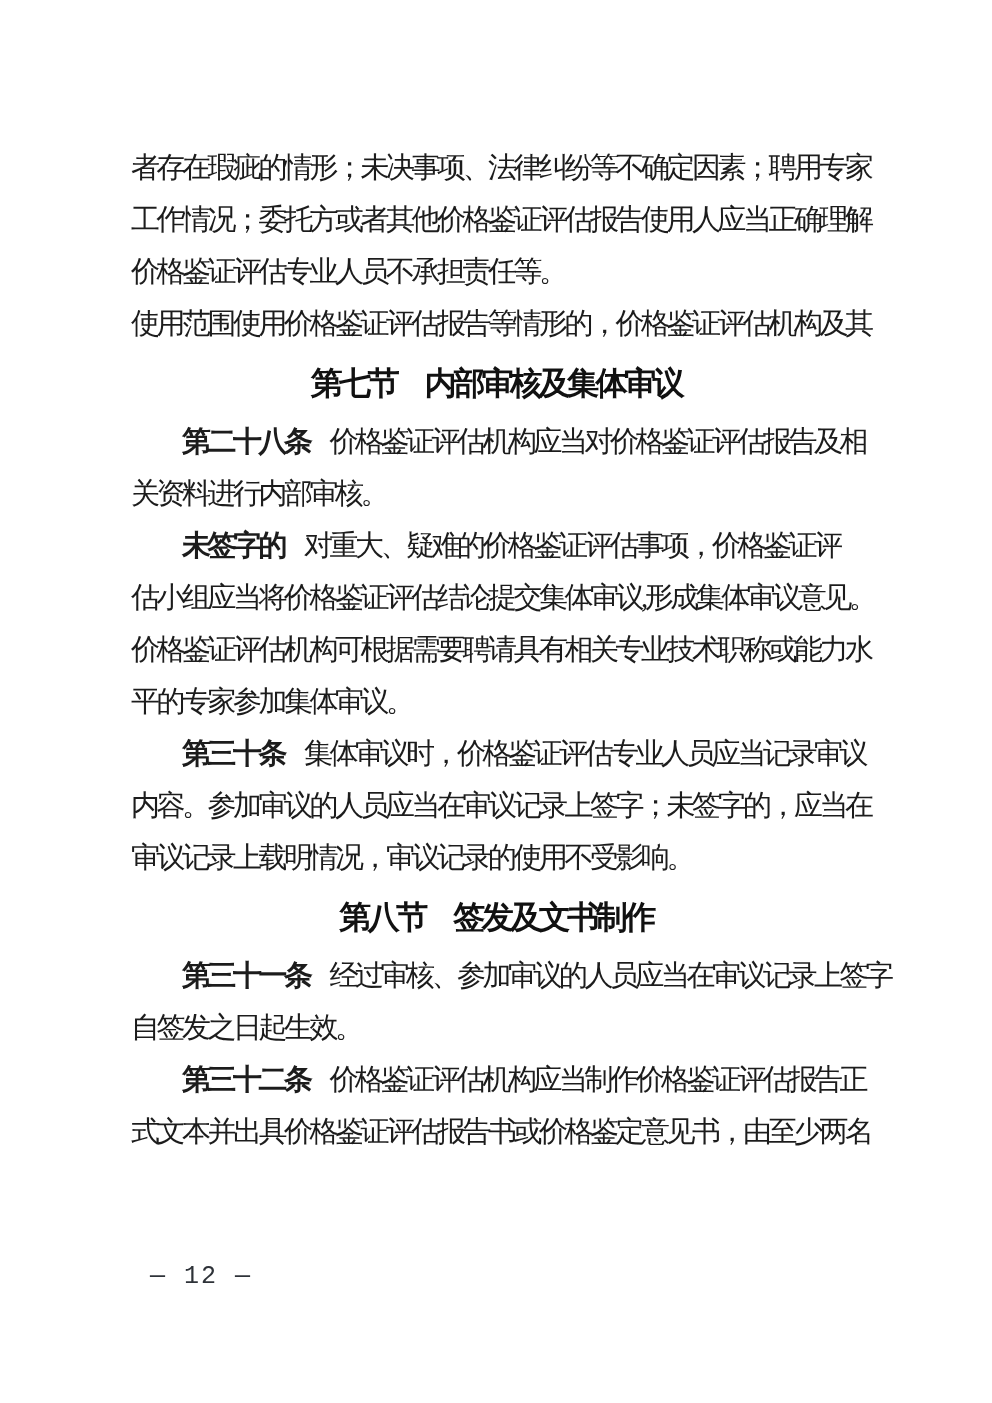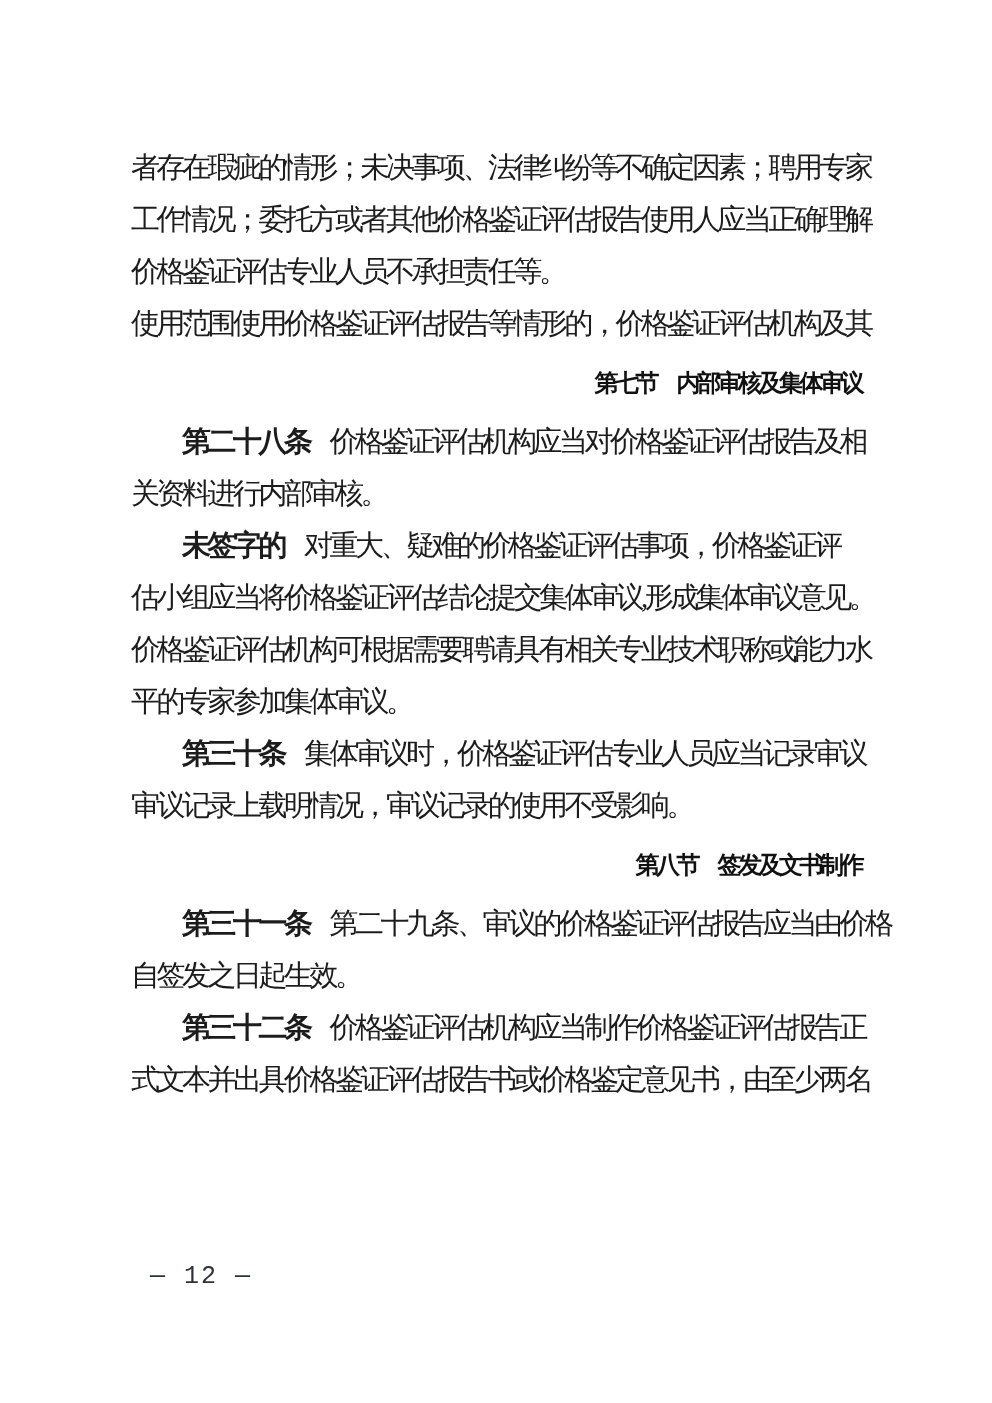--- a/index.html
+++ b/index.html
@@ -30,24 +30,24 @@
   }
   .para { margin: 0; }
   .para .label {
     font-weight: bold;
     margin-right: 20px;
   }
   .first-line { padding-left: 51px; }
   .heading {
     display: block;
     font-weight: bold;
-    font-size: 24px;
+    font-size: 32px;
     line-height: 52px;
     letter-spacing: -3.5px;
-    text-align: right;
+    text-align: center;
     white-space: nowrap;
     margin: 8px 0 6px 0;
     color: #111111;
   }
   .footer {
     position: absolute;
     left: 150px;
     top: 1262px;
     font-size: 25px;
     line-height: 30px;
@@ -78,27 +78,28 @@
 
     <p class="para">
       <span class="line first-line"><b class="label">未签字的</b><span>对重大、疑难的价格鉴证评估事项，价格鉴证评</span></span>
       <span class="line">估小组应当将价格鉴证评估结论提交集体审议,形成集体审议意见。</span>
       <span class="line">价格鉴证评估机构可根据需要聘请具有相关专业技术职称或能力水</span>
       <span class="line">平的专家参加集体审议。</span>
     </p>
 
     <p class="para">
       <span class="line first-line"><b class="label">第三十条</b><span>集体审议时，价格鉴证评估专业人员应当记录审议</span></span>
+      <span class="line">内容。参加审议的人员应当在审议记录上签字；未签字的，应当在</span>
       <span class="line">审议记录上载明情况，审议记录的使用不受影响。</span>
     </p>
 
     <span class="heading">第八节　签发及文书制作</span>
 
     <p class="para">
-      <span class="line first-line"><b class="label">第三十一条</b><span>第二十九条、审议的价格鉴证评估报告应当由价格</span></span>
+      <span class="line first-line"><b class="label">第三十一条</b><span>经过审核、参加审议的人员应当在审议记录上签字</span></span>
       <span class="line">自签发之日起生效。</span>
     </p>
 
     <p class="para">
       <span class="line first-line"><b class="label">第三十二条</b><span>价格鉴证评估机构应当制作价格鉴证评估报告正</span></span>
       <span class="line">式文本并出具价格鉴证评估报告书或价格鉴定意见书，由至少两名</span>
     </p>
 
   </div>
 

